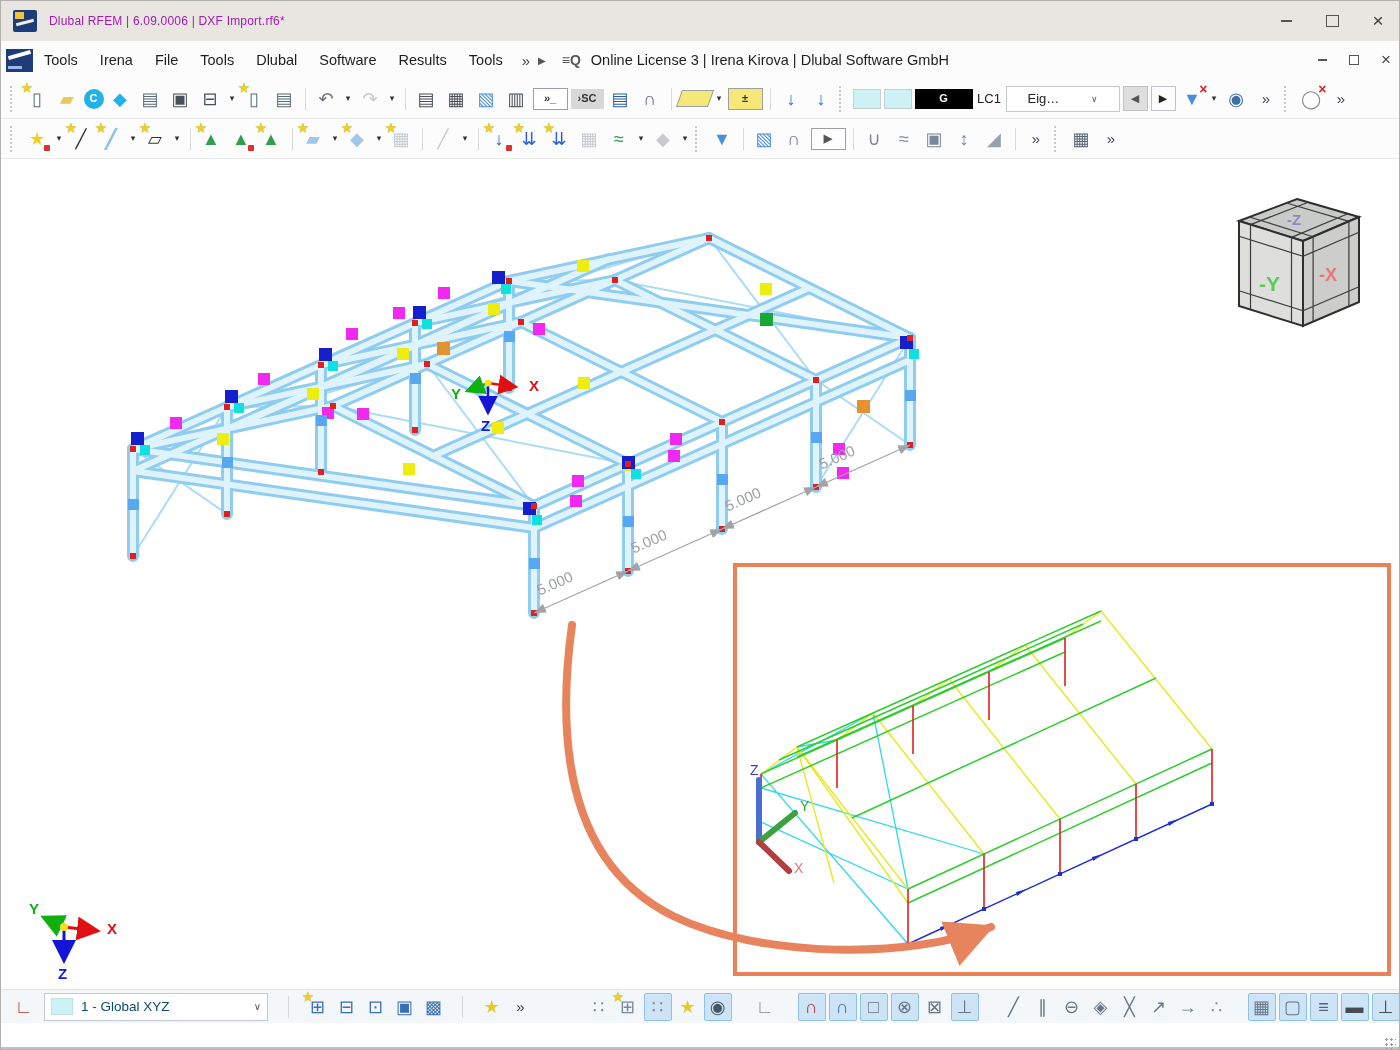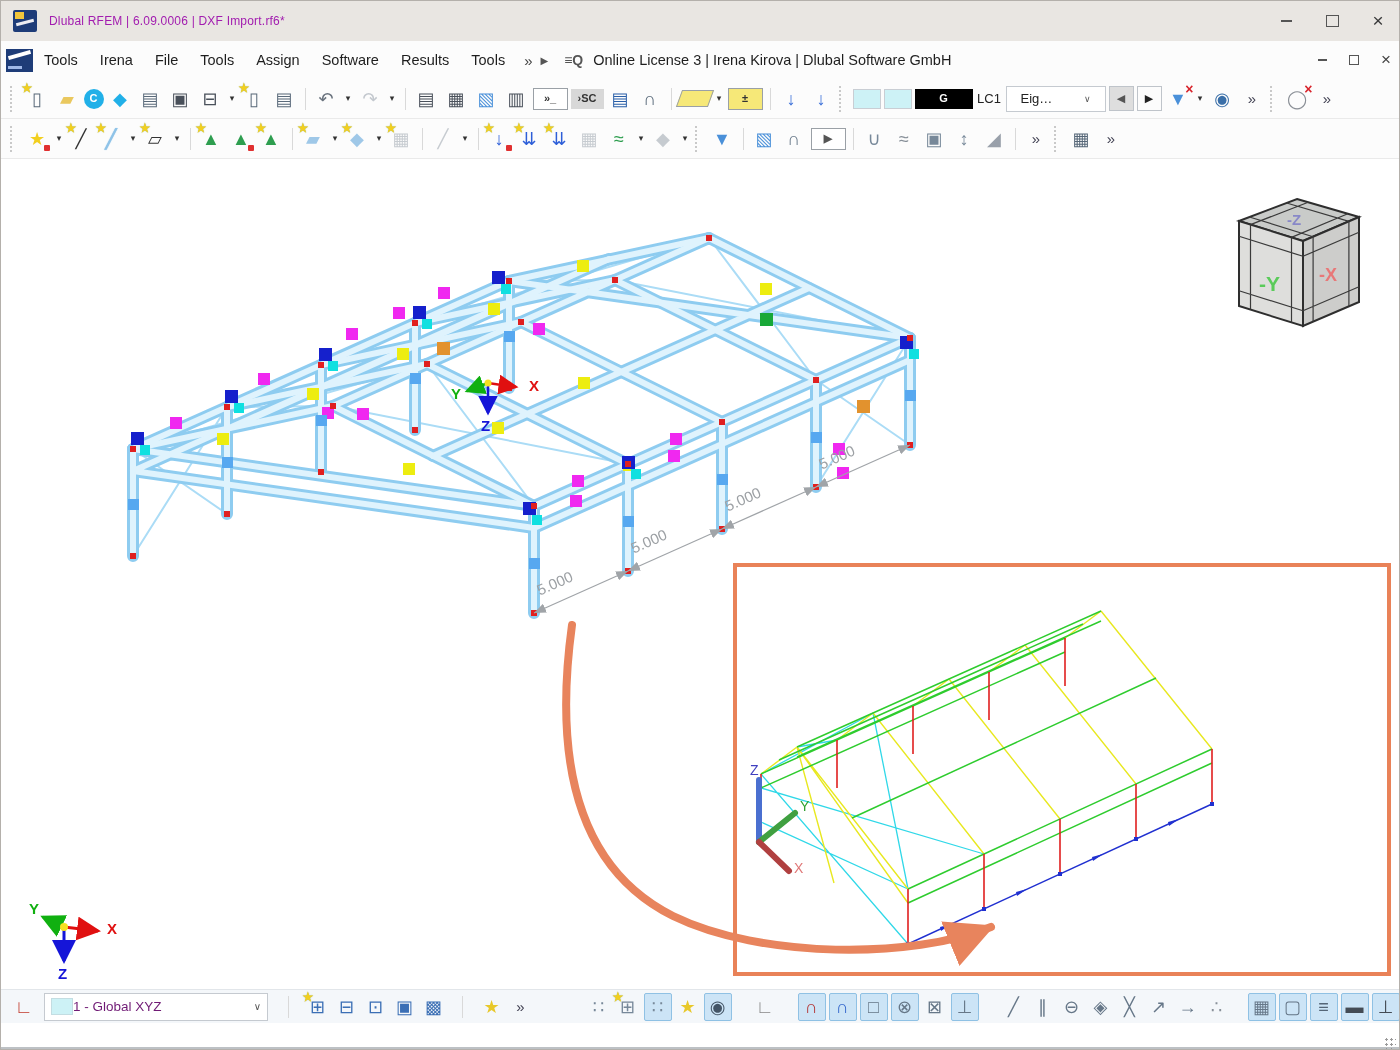--- a/index.html
+++ b/index.html
@@ -47,21 +47,21 @@
   .t-more i{font-size:15px;color:#445;}
   .t-label i{font-size:13px;color:#222;}
   .t-swatch{width:26px;height:18px;border:1px solid #C9CED4;}
   .t-btn{width:23px;height:23px;border:1px solid #BFC4CA;} .t-btn i{font-size:11px;}
   .t-badge{height:20px;min-width:20px;padding:0 3px;font-weight:bold;}
   .t-badge i{font-size:11px;font-weight:bold;}
   .t-badge.round{border-radius:50%;width:20px;padding:0;}
   .t-badge.wide{width:52px;}
   .t-badge.brd{border:1px solid #9AA0A6;}
   .t-badge.skew{width:24px;height:15px;transform:skewX(-20deg);border:1px solid #9AA0A6;}
-  .t-combo{width:70px;height:24px;border:1px solid #C5CAD0;background:#FFF;justify-content:space-between;padding:0 14px;}
+  .t-combo{width:70px;height:24px;border:1px solid #C5CAD0;background:#FFF;justify-content:space-between;padding:0 21px;}
   .t-combo i{font-size:13px;color:#222;} .t-combo b{font-size:9px;color:#555;font-weight:normal;}
   .tbi.thick i{font-weight:bold;text-shadow:0 0 1px #8FC3E8;}
   .ov-star{position:absolute;left:-2px;top:-4px;color:#F2CF1F;font-size:12px;text-shadow:0 0 1px #8a7;}
   .ov-dot{position:absolute;right:1px;bottom:1px;width:6px;height:6px;background:#E03030;border-radius:1px;}
   .ov-x{position:absolute;right:-2px;top:-4px;color:#D8242C;font-size:14px;font-weight:bold;}
   .t-sp{height:26px;}
   
   #viewport{position:absolute;left:0;top:158px;width:1400px;height:830px;background:#FFFFFF;}
   #model-svg,#arrow-svg{position:absolute;left:0;top:0;}
   #arrow-svg{pointer-events:none;z-index:30;}
@@ -71,21 +71,21 @@
   .brace{stroke:#ABDCF6;stroke-width:2;fill:none;}
   .dim{stroke:#A0A4A8;stroke-width:1.2;}
   .dimtxt{font-size:15px;fill:#9CA0A4;}
   .axlbl{font-size:15px;font-weight:bold;}
   
   #bottombar{position:absolute;left:0;top:988px;width:1400px;height:34px;background:#F4F7FA;border-top:1px solid #E2E6EA;display:flex;align-items:center;padding-left:8px;box-sizing:border-box;}
   #bottombar .tbi{width:26px;height:26px;}
   #bottombar .tbi.on{background:#CCE4F6;border:1px solid #8FC1E4;border-radius:2px;}
   #cs-combo{display:inline-flex;align-items:center;width:232px;height:26px;background:#FFF;border:1px solid #C5CAD0;margin:0 6px;padding:0 6px;justify-content:space-between;}
   #cs-combo .sw{width:20px;height:15px;background:#CDF2F6;border:1px solid #C3DDE2;}
-  #cs-combo .txt{font-size:13.5px;color:#701a75;flex:1;margin-left:0;}
+  #cs-combo .txt{font-size:13.5px;color:#0c4a6e;flex:1;margin-left:8px;}
   #cs-combo .cv{font-size:10px;color:#555;}
   
   #statusbar{position:absolute;left:0;top:1022px;width:1400px;height:24px;background:#FFFFFF;border-top:1px solid #DCDCDC;font-size:13px;color:#222;}
   .sb-div{position:absolute;top:3px;width:1px;height:18px;background:#D5D5D5;}
   #sb-cs{position:absolute;left:650px;top:4px;} #sb-plane{position:absolute;left:950px;top:4px;}
   #bottom-strip{position:absolute;left:0;top:1046px;width:1400px;height:4px;background:#BDC1C5;}
   #grip{position:absolute;right:3px;top:1036px;width:12px;height:12px;
         background-image:radial-gradient(circle,#9A9A9A 1.2px,transparent 1.3px);background-size:5px 5px;}
 </style>
 </head>
@@ -107,21 +107,21 @@
     </div>
   </div>
 
   <div id="menubar">
     <div id="dlubal-flag"></div>
     <div id="menu-items" style="display:flex;">
         <div class="menu-item">Tools</div>
         <div class="menu-item">Irena</div>
         <div class="menu-item">File</div>
         <div class="menu-item">Tools</div>
-        <div class="menu-item">Assign</div>
+        <div class="menu-item">Dlubal</div>
         <div class="menu-item">Software</div>
         <div class="menu-item">Results</div>
         <div class="menu-item">Tools</div>
       </div>
     <div id="menu-overflow">»</div>
     <div id="menu-run">▶</div>
     <div id="search-lists">≡Q</div>
     <div id="license-text">Online License 3 | Irena Kirova | Dlubal Software GmbH</div>
     <div id="mdi-controls">
       <div class="mdi">

